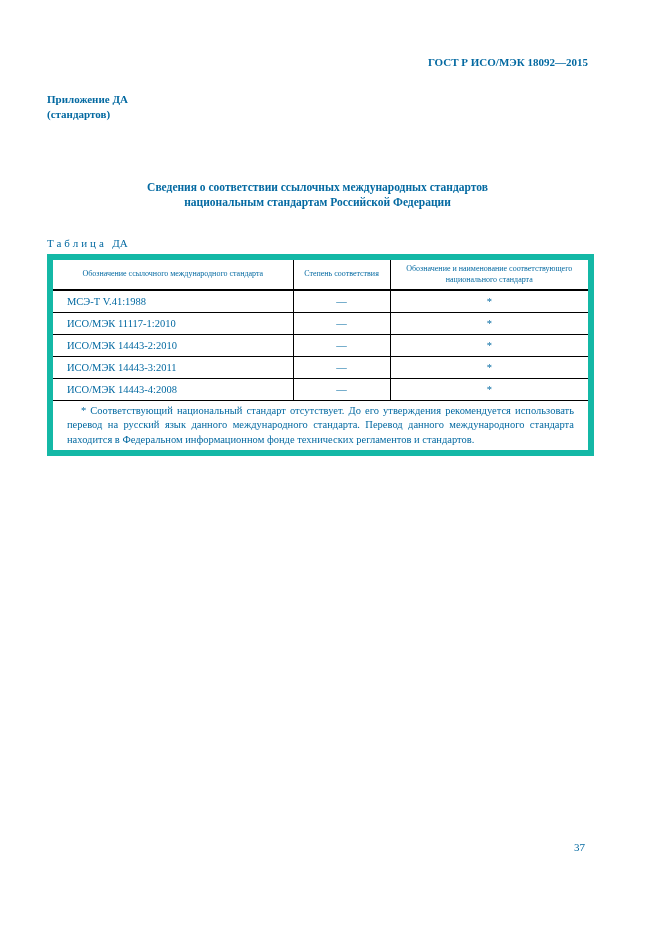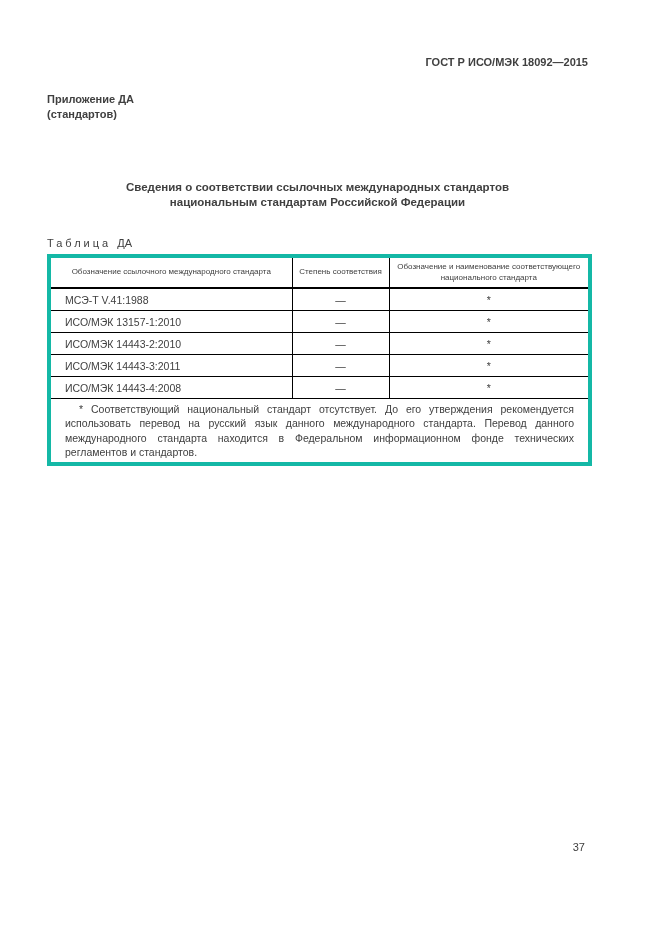--- a/index.html
+++ b/index.html
@@ -1,22 +1,22 @@
 <!DOCTYPE html>
 <html><head>
 <meta charset="utf-8">
 <style>
   html, body { margin: 0; padding: 0; background: #e9e9e9; }
   .page {
     width: 661px;
     height: 936px;
     background: #ffffff;
     position: relative;
-    font-family: Liberation Sans, sans-serif;
-    color: #404040;
+    font-family: Liberation Serif, serif;
+    color: #0369a1;
     box-sizing: border-box;
     margin: 0 auto;
     overflow: hidden;
   }
   .content {
     position: absolute;
     left: 47px;
     top: 0;
     width: 541px;
   }
@@ -41,21 +41,21 @@
     line-height: 1.35;
   }
   .table-label {
     margin: 26px 0 5px 0;
     font-size: 11px;
   }
   .table-label .spaced { letter-spacing: 3px; }
   table.std-table {
     width: 100%;
     border-collapse: collapse;
-    border: 4px solid #14b8a6;
+    border: 6px solid #14b8a6;
     table-layout: fixed;
   }
   table.std-table th {
     border: 1px solid #000;
     border-bottom: 2px solid #000;
     font-weight: normal;
     font-size: 8px;
     line-height: 1.35;
     text-align: center;
     vertical-align: middle;
@@ -122,21 +122,21 @@
           <th>Обозначение и наименование соответствующего национального стандарта</th>
         </tr>
       </thead>
       <tbody>
         <tr>
           <td class="cell-standard">МСЭ-Т V.41:1988</td>
           <td class="cell-degree">—</td>
           <td class="cell-national">*</td>
         </tr>
         <tr>
-          <td class="cell-standard">ИСО/МЭК 13157-1:2010</td>
+          <td class="cell-standard">ИСО/МЭК 11117-1:2010</td>
           <td class="cell-degree">—</td>
           <td class="cell-national">*</td>
         </tr>
         <tr>
           <td class="cell-standard">ИСО/МЭК 14443-2:2010</td>
           <td class="cell-degree">—</td>
           <td class="cell-national">*</td>
         </tr>
         <tr>
           <td class="cell-standard">ИСО/МЭК 14443-3:2011</td>

